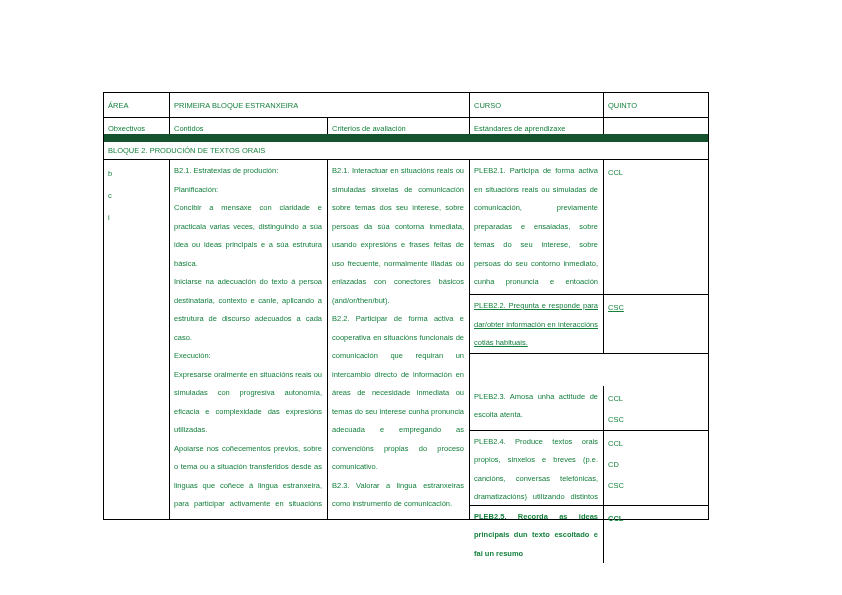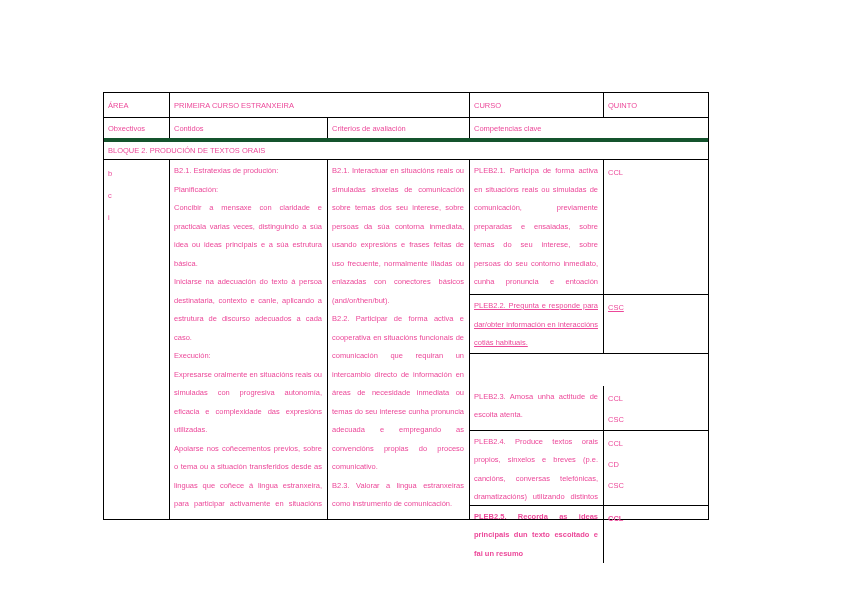--- a/index.html
+++ b/index.html
@@ -3,21 +3,21 @@
 <meta charset="utf-8">
 <style>
   * { box-sizing: border-box; margin: 0; padding: 0; }
   html, body { background: #ffffff; }
   .page {
     position: relative;
     width: 842px;
     height: 595px;
     background: #ffffff;
     font-family: "Liberation Sans", sans-serif;
-    color: #ec4899;
+    color: #15803d;
     overflow: hidden;
   }
   .curr-table {
     position: absolute;
     left: 103px;
     top: 92px;
     width: 606px;
     border: 1px solid #000000;
     background: #ffffff;
   }
@@ -35,21 +35,21 @@
   .w1  { width: 66px; }
   .w2  { width: 158px; }
   .w3  { width: 142px; }
   .w23 { width: 300px; }
   .w4  { width: 134px; }
   .w5  { flex: 1; }
 
   
   .hrow1 { height: 25px; border-bottom: 1px solid #000000; }
   .hrow1 .cell { padding-top: 7px; }
-  .hrow2 { height: 24px; border-bottom: 4px solid #14532d; }
+  .hrow2 { height: 24px; border-bottom: 8px solid #14532d; }
   .hrow2 .cell { padding-top: 5px; }
 
   
   .bloque-row { height: 18px; border-bottom: 1px solid #000000; }
   .bloque-row .cell { width: 100%; border-right: none; padding-top: 3px; }
 
   
   .body-row { height: 359px; }
   .body-row > .cell { height: 100%; }
   .obx {
@@ -79,30 +79,30 @@
   }
 </style>
 </head>
 <body>
 
 <div class="page">
   <div class="curr-table">
 
     <div class="row hrow1">
       <div class="cell w1">ÁREA</div>
-      <div class="cell w23">PRIMEIRA CURSO ESTRANXEIRA</div>
+      <div class="cell w23">PRIMEIRA BLOQUE ESTRANXEIRA</div>
       <div class="cell w4">CURSO</div>
       <div class="cell w5 last">QUINTO</div>
     </div>
 
     <div class="row hrow2">
       <div class="cell w1">Obxectivos</div>
       <div class="cell w2">Contidos</div>
       <div class="cell w3">Criterios de avaliación</div>
-      <div class="cell w5 last">Competencias clave</div>
+      <div class="cell w4">Estándares de aprendizaxe</div>
     </div>
 
     <div class="row bloque-row">
       <div class="cell">BLOQUE 2. PRODUCIÓN DE TEXTOS ORAIS</div>
     </div>
 
     <div class="row body-row">
       <div class="cell w1 obx">b
 c
 i</div>

